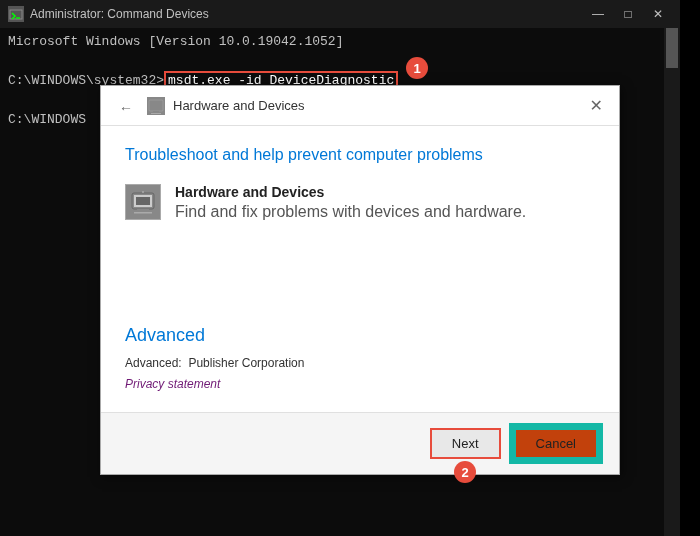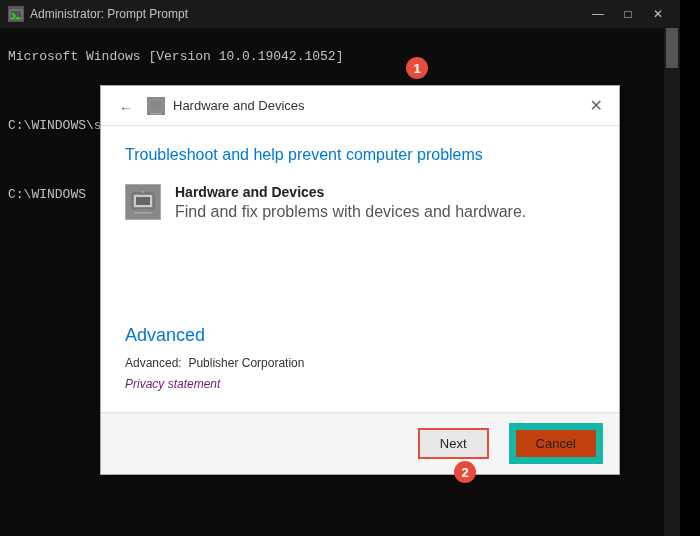--- a/index.html
+++ b/index.html
@@ -54,21 +54,21 @@
       font-family: 'Segoe UI', sans-serif;
     }
 
     .cmd-body {
       padding: 4px 8px;
       font-size: 13px;
       line-height: 1.5;
       color: #c0c0c0;
     }
 
-    .cmd-line { display: block; margin-top: 15px; }
+    .cmd-line { display: block; }
 
     .cmd-highlighted {
       background: transparent;
       border: 2px solid #e74c3c;
       color: #fff;
       padding: 0 2px;
     }
 
     
     .badge {
@@ -194,21 +194,21 @@
       font-size: 12px;
       font-style: italic;
     }
 
     .dialog-footer {
       display: flex;
       justify-content: flex-end;
       align-items: center;
       padding: 10px 16px;
       border-top: 1px solid #e0e0e0;
-      gap: 20px;
+      gap: 8px;
       background: #f5f5f5;
     }
 
     .btn {
       padding: 6px 20px;
       font-size: 13px;
       cursor: pointer;
       font-family: 'Segoe UI', Arial, sans-serif;
       border: 7px solid #14b8a6;
       background: #c2410c;
@@ -247,21 +247,21 @@
 
 <div class="cmd-window">
   <div class="cmd-titlebar">
     <div class="cmd-titlebar-icon">
       <svg width="14" height="14" viewBox="0 0 14 14">
         <rect x="1" y="3" width="12" height="9" fill="#555" stroke="#888" stroke-width="1"></rect>
         <polyline points="3,6 6,9 3,12" fill="none" stroke="#0f0" stroke-width="1.5"></polyline>
         <line x1="7" y1="11" x2="11" y2="11" stroke="#0f0" stroke-width="1.5"></line>
       </svg>
     </div>
-    <span class="cmd-titlebar-text">Administrator: Prompt Prompt</span>
+    <span class="cmd-titlebar-text">Administrator: Command Devices</span>
     <div class="cmd-titlebar-btns">
       <div class="cmd-titlebar-btn">—</div>
       <div class="cmd-titlebar-btn">□</div>
       <div class="cmd-titlebar-btn close">✕</div>
     </div>
   </div>
 
   <div class="cmd-body">
     <span class="cmd-line">Microsoft Windows [Version 10.0.19042.1052]</span>
     <span class="cmd-line">&nbsp;</span>

